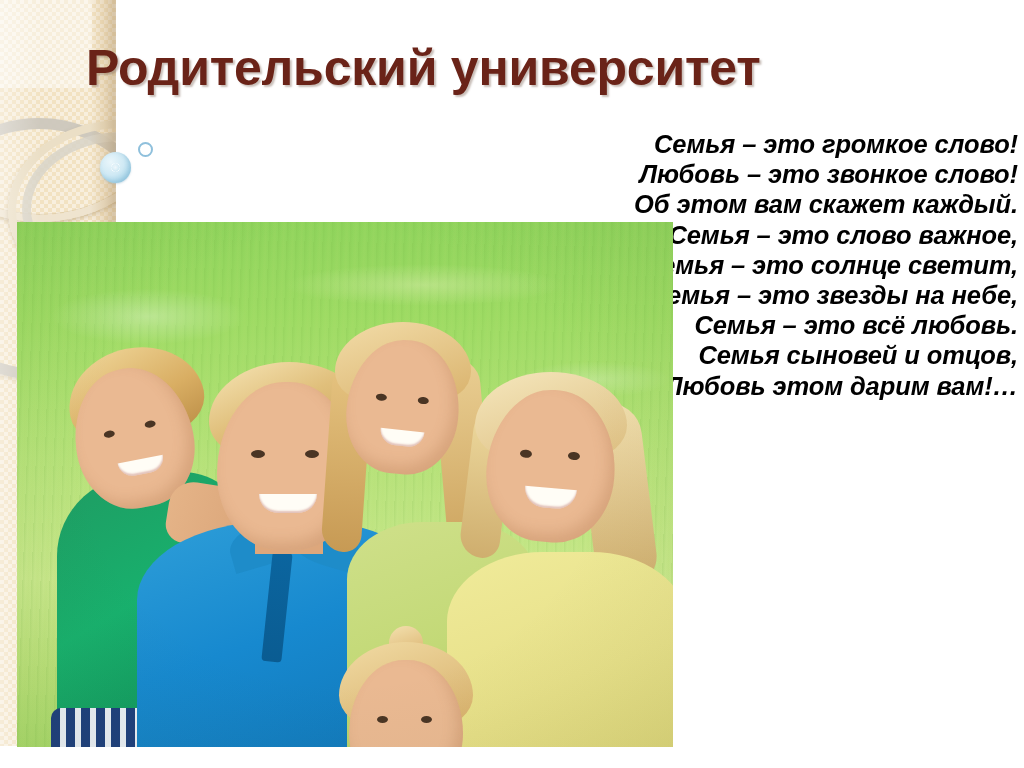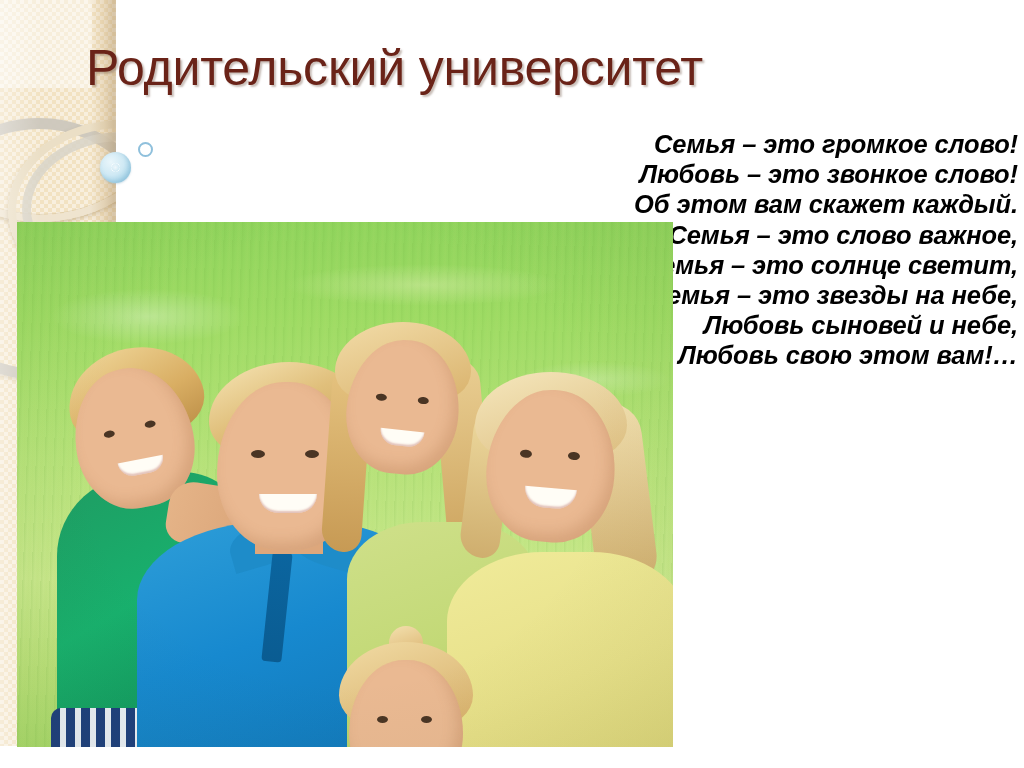--- a/index.html
+++ b/index.html
@@ -132,21 +132,21 @@
   }
 
   
   .slide-title {
     position: absolute;
     left: 86px;
     top: 42px;
     width: 900px;
     font-size: 50px;
     line-height: 1.05;
-    font-weight: 400;
+    font-weight: 700;
     color: #6A2318;
     letter-spacing: -0.2px;
     text-shadow: 2px 2px 2px rgba(120,95,80,0.40);
     white-space: nowrap;
   }
 
   
   .poem {
     position: absolute;
     right: 6px;
@@ -266,22 +266,23 @@
 
   <div class="slide-title">Родительский университет</div>
 
   <div class="poem">
     <span class="line">Семья – это громкое слово!</span>
     <span class="line">Любовь – это звонкое слово!</span>
     <span class="line">Об этом вам скажет каждый.</span>
     <span class="line">Семья – это слово важное,</span>
     <span class="line">Семья – это солнце светит,</span>
     <span class="line">Семья – это звезды на небе,</span>
-    <span class="line">Любовь сыновей и небе,</span>
-    <span class="line">Любовь свою этом вам!…</span>
+    <span class="line">Семья – это всё любовь.</span>
+    <span class="line">Семья сыновей и отцов,</span>
+    <span class="line">Любовь этом дарим вам!…</span>
   </div>
 
   <div class="photo">
     <div class="grass-tex"></div>
 
     <div class="people">
 
       <div class="p boy-torso"></div>
       <div class="p boy-shorts"></div>
       <div class="p boy-hair hair"></div>

